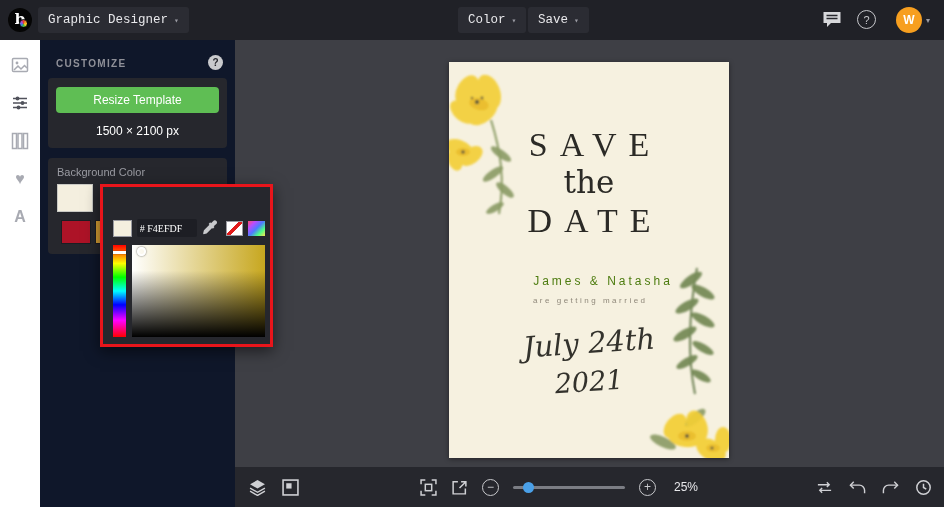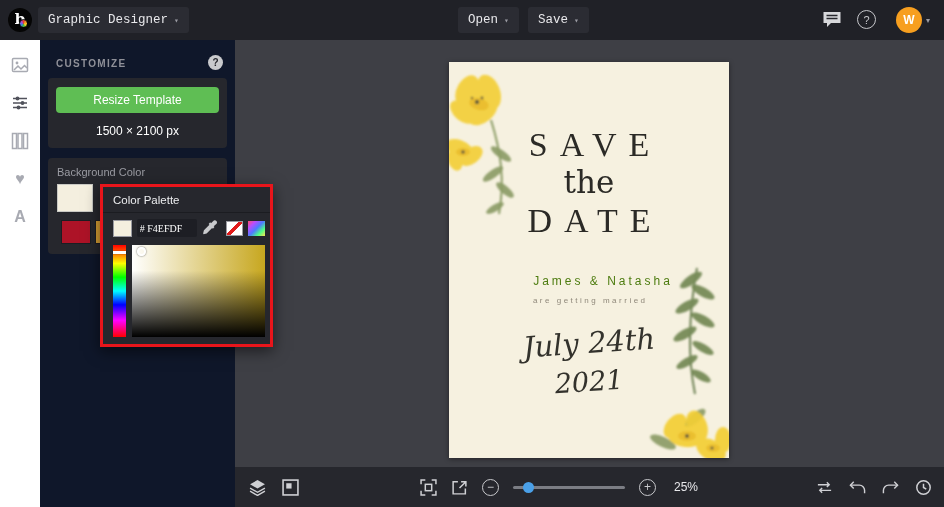--- a/index.html
+++ b/index.html
@@ -93,21 +93,21 @@
 <header class="topbar">
   <div class="logo">
     <span>b</span>
     <span class="logo-dot"></span>
   </div>
   <button class="tb-btn menu-btn">
     <span>Graphic Designer</span>
     <span class="caret">▾</span>
   </button>
   <button class="tb-btn open-btn">
-    <span>Open</span>
+    <span>Color</span>
     <span class="caret">▾</span>
   </button>
   <button class="tb-btn save-btn">
     <span>Save</span>
     <span class="caret">▾</span>
   </button>
   <button class="comment-btn">
     <svg viewBox="0 0 20 17">
       <path d="M1.5 1h17v11h-9.5L5 16v-4H1.5z" fill="#d7d8db"></path>
       <path d="M4.5 4.5h11M4.5 7.5h11" stroke="#26272d" stroke-width="1.4"></path>
@@ -166,21 +166,20 @@
 
   <div class="panel-box box2">
     <div class="bg-label">Background Color</div>
     <div class="swatch swatch-cream"></div>
     <div class="swatch swatch-red"></div>
     <div class="swatch swatch-yellow"></div>
   </div>
 </section>
 
 <div class="color-popup">
-  <div class="cp-title">Color Palette</div>
   <div class="cp-controls">
     <div class="cp-swatch"></div>
     <input class="hex-input" value="# F4EFDF" style="">
     <button class="eyedropper-btn">
       <svg viewBox="0 0 14 14" fill="#c9cacd">
         <path d="M13 1a2.3 2.3 0 0 0-3.2 0L8 2.8l-.7-.7-1.4 1.4.7.7-4.9 4.9L1 12l.4.6 2.7-.7L9 7l.7.7 1.4-1.4-.7-.7L12.2 4A2.3 2.3 0 0 0 13 1z"></path>
       </svg>
     </button>
     <div class="none-swatch"></div>
     <div class="rainbow-swatch"></div>

